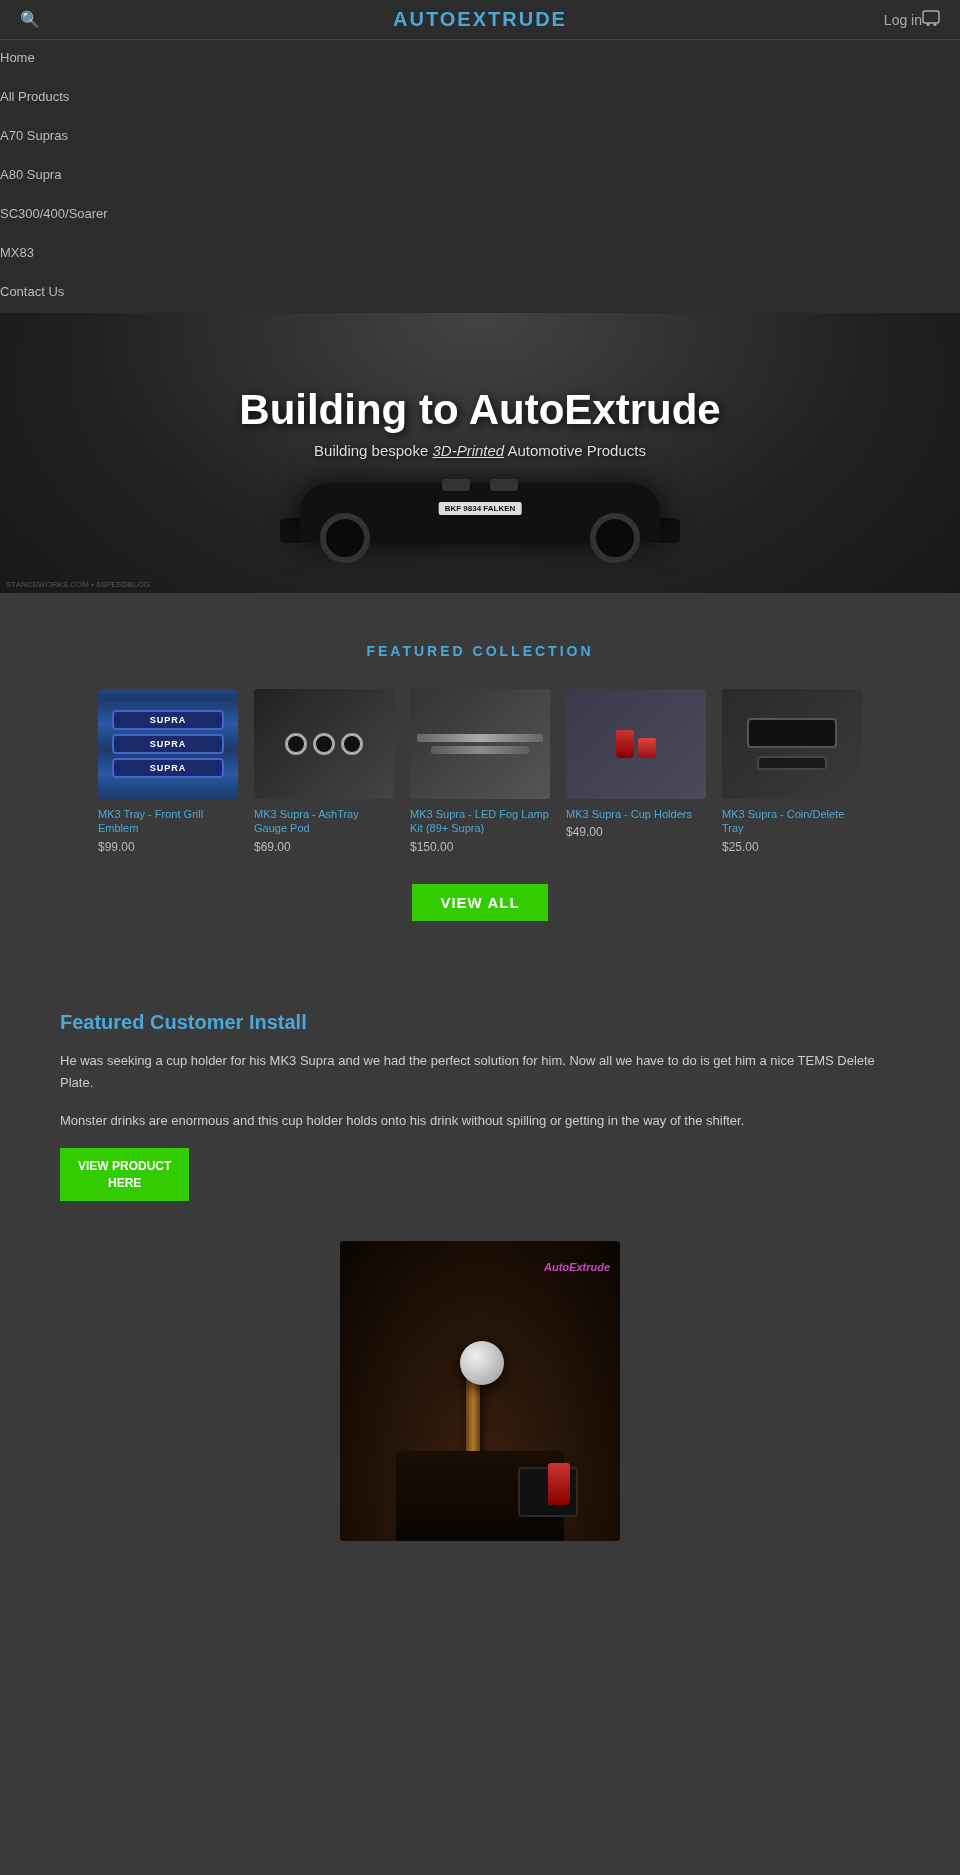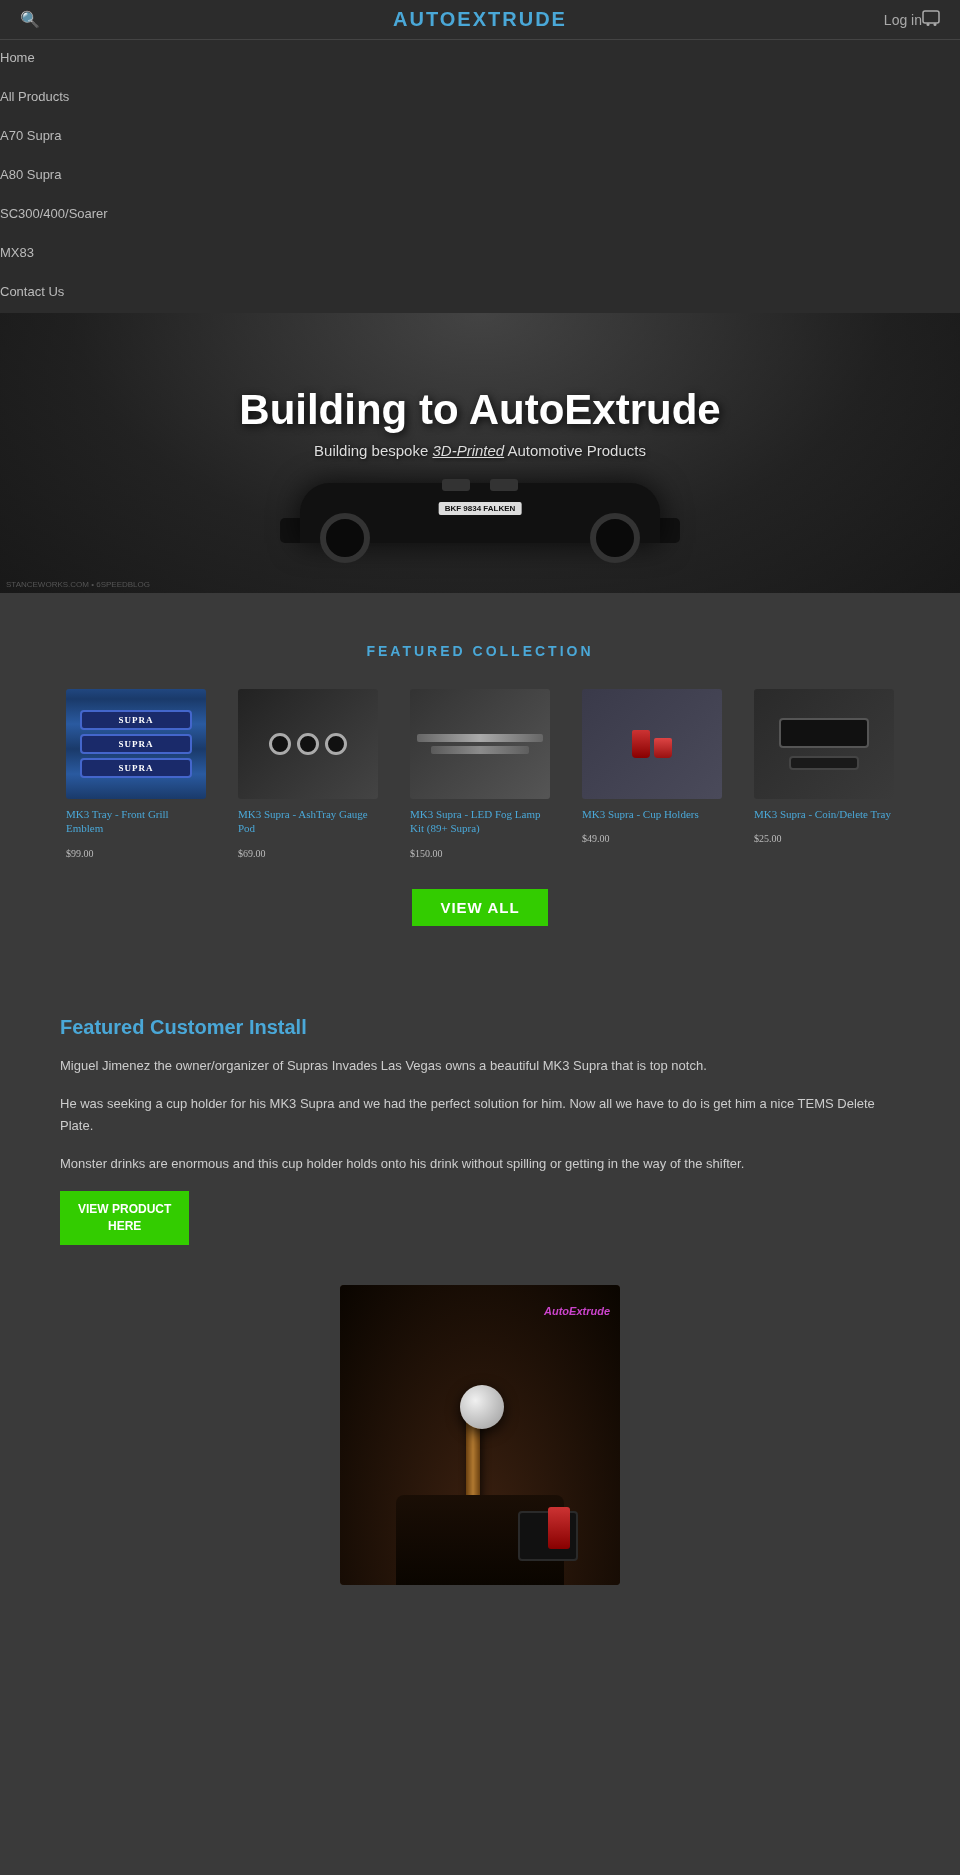--- a/index.html
+++ b/index.html
@@ -190,24 +190,23 @@
       text-align: center;
       font-size: 14px;
       letter-spacing: 3px;
       color: #4aa8d8;
       text-transform: uppercase;
       margin-bottom: 30px;
       font-weight: bold;
     }
     .products-grid {
       display: flex;
-      gap: 32px;
+      gap: 16px;
       justify-content: center;
       flex-wrap: nowrap;
-      font-family: Liberation Serif, serif;
     }
     .product-card {
       width: 140px;
       cursor: pointer;
     }
     .product-img {
       width: 140px;
       height: 110px;
       background: #555;
       border-radius: 3px;
@@ -298,22 +297,22 @@
     }
     .product-name {
       color: #4aa8d8;
       font-size: 11px;
       margin-top: 8px;
       line-height: 1.3;
       font-weight: normal;
     }
     .product-price {
       color: #bbb;
-      font-size: 10px;
-      margin-top: 12px;
+      font-size: 12px;
+      margin-top: 4px;
     }
 
     
     .view-all-wrap {
       text-align: center;
       margin-top: 30px;
     }
     .btn-view-all {
       background: #33cc00;
       color: #fff;
@@ -412,21 +411,21 @@
         <circle cx="6" cy="14.5" r="1.5" fill="#aaa"></circle>
         <circle cx="13" cy="14.5" r="1.5" fill="#aaa"></circle>
       </svg>
     </span>
   </div>
 </header>
 
 <nav class="nav">
   <a href="#">Home</a>
   <a href="#">All Products</a>
-  <a href="#">A70 Supra</a>
+  <a href="#">A70 Supras</a>
   <a href="#">A80 Supra</a>
   <a href="#">SC300/400/Soarer</a>
   <a href="#">MX83</a>
   <a href="#">Contact Us</a>
 </nav>
 
 <section class="hero">
   <div class="hero-bg"></div>
 
   <div class="hero-car">
@@ -519,21 +518,20 @@
   </div>
 
   <div class="view-all-wrap">
     <button class="btn-view-all">VIEW ALL</button>
   </div>
 </section>
 
 <section class="customer-section">
   <h2 class="customer-title">Featured Customer Install</h2>
 
-  <p class="customer-text">Miguel Jimenez the owner/organizer of Supras Invades Las Vegas owns a beautiful MK3 Supra that is top notch.</p>
   <p class="customer-text">He was seeking a cup holder for his MK3 Supra and we had the perfect solution for him. Now all we have to do is get him a nice TEMS Delete Plate.</p>
   <p class="customer-text">Monster drinks are enormous and this cup holder holds onto his drink without spilling or getting in the way of the shifter.</p>
 
   <button class="btn-view-product">VIEW PRODUCT<br>HERE</button>
 
   <div class="customer-img-wrap">
     <div class="customer-photo">
       <div class="interior-bg"></div>
 
       <div class="interior-scene">

